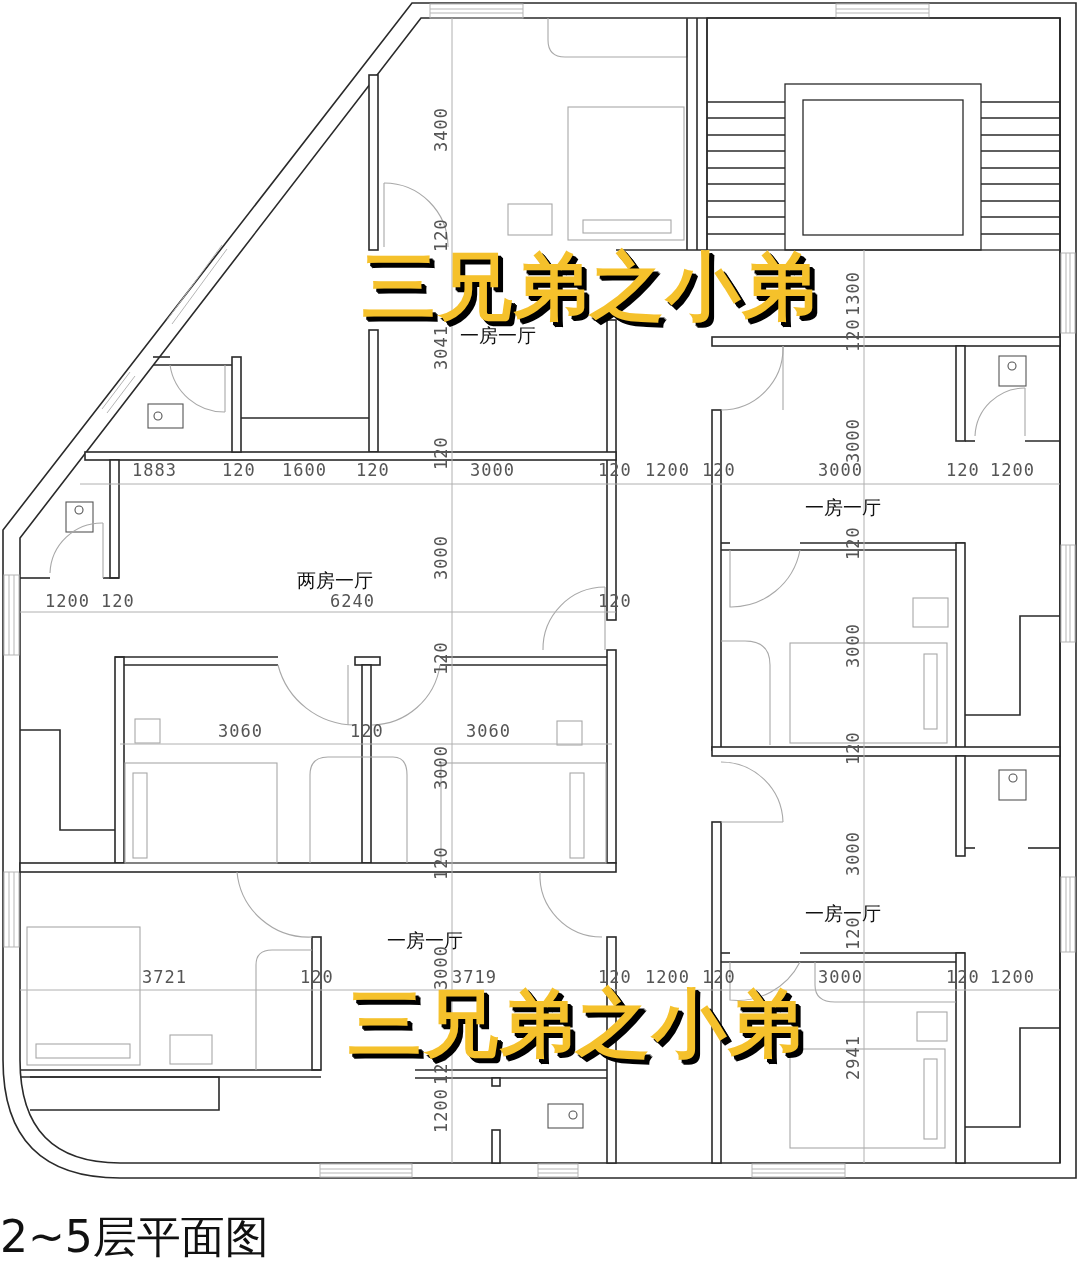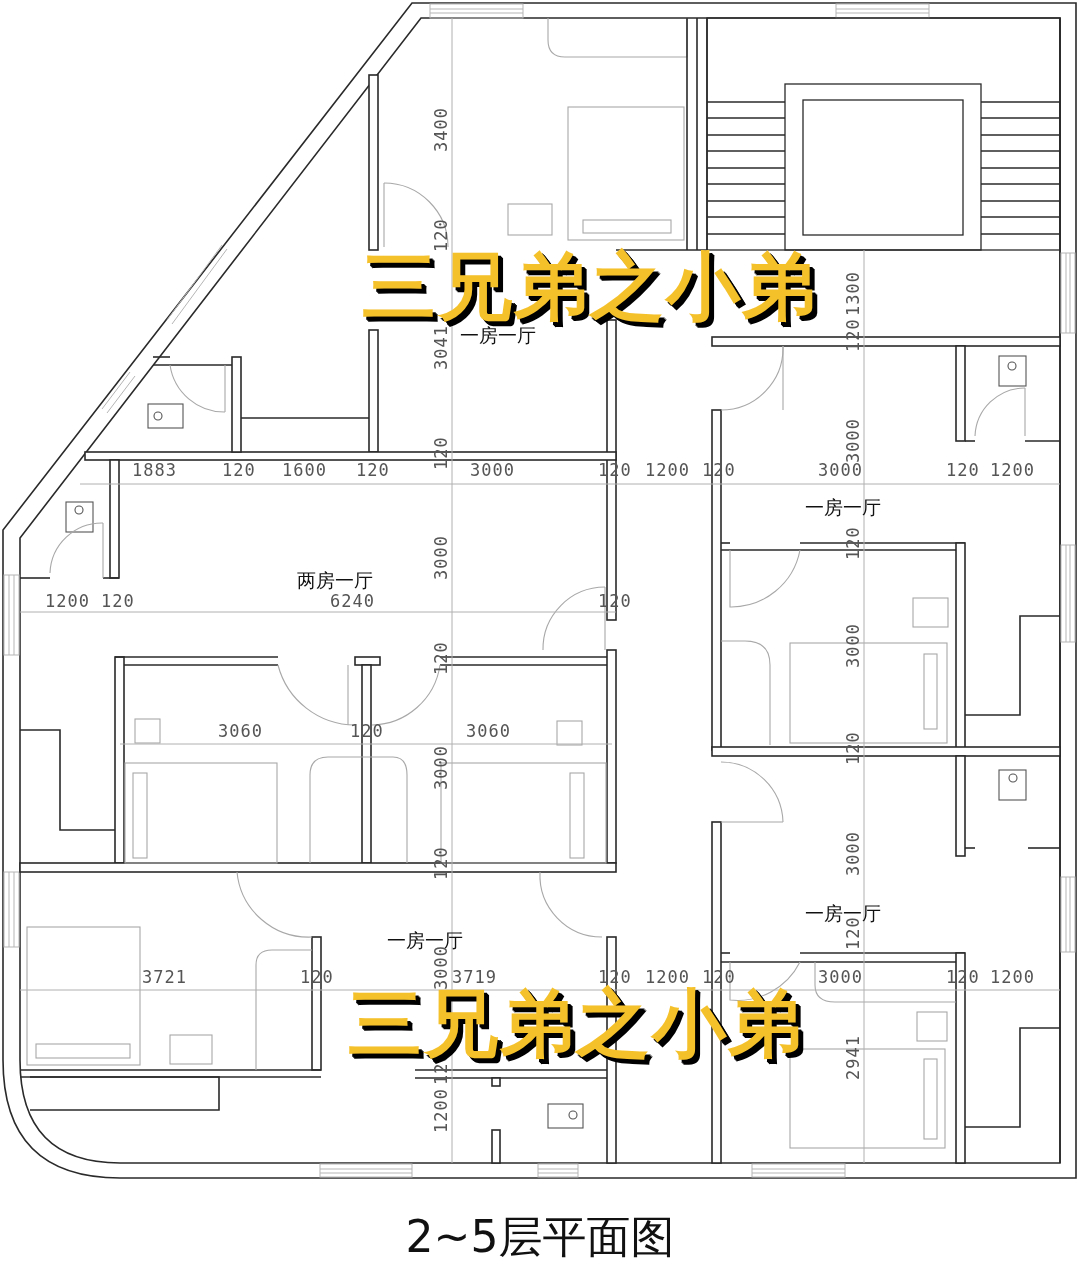--- a/index.html
+++ b/index.html
@@ -9,21 +9,21 @@
   .wallfill { fill: #ffffff; stroke: #2a2a2a; stroke-width: 1.6; }
   .furn { fill: none; stroke: #a8a8a8; stroke-width: 1.1; }
   .dim { fill: none; stroke: #b0b0b0; stroke-width: 1; }
   .win { fill: none; stroke: #b5b5b5; stroke-width: 1; }
   .stair { fill: none; stroke: #2a2a2a; stroke-width: 1.3; }
   .dimtext { font-family: "DejaVu Sans Mono", monospace; font-size: 17px; fill: #555555; letter-spacing: 1px; }
   .roomlabel { font-family: "DejaVu Sans", sans-serif; font-size: 19px; fill: #111111; }
   .overlay { position: absolute; font-family: "DejaVu Sans", sans-serif; font-weight: bold; color: #f5c12b; white-space: nowrap; text-shadow: 4px 4px 0 #000000, 5px 5px 0 #000000, 3px 3px 0 #000000; letter-spacing: 2px; }
   #title-top { left: 362px; top: 238px; font-size: 74px; }
   #title-bottom { left: 348px; top: 975px; font-size: 74px; }
-  #caption { position: absolute; left: 0; width: 1080px; top: 1208px; text-align: center; font-family: "DejaVu Sans", sans-serif; font-size: 44px; color: #111111; }
+  #caption { position: absolute; left: 0; width: 1080px; top: 1208px; text-align: left; font-family: "DejaVu Sans", sans-serif; font-size: 44px; color: #111111; }
 </style>
 </head>
 <body>
 
 <svg id="plan" viewBox="0 0 1080 1271" xmlns="http://www.w3.org/2000/svg">
 
   <g>
 
     <path class="wall" d="M 412 3 L 1076 3 L 1076 1178 L 120 1178 Q 3 1178 3 1060 L 3 530 Z"></path>
 

